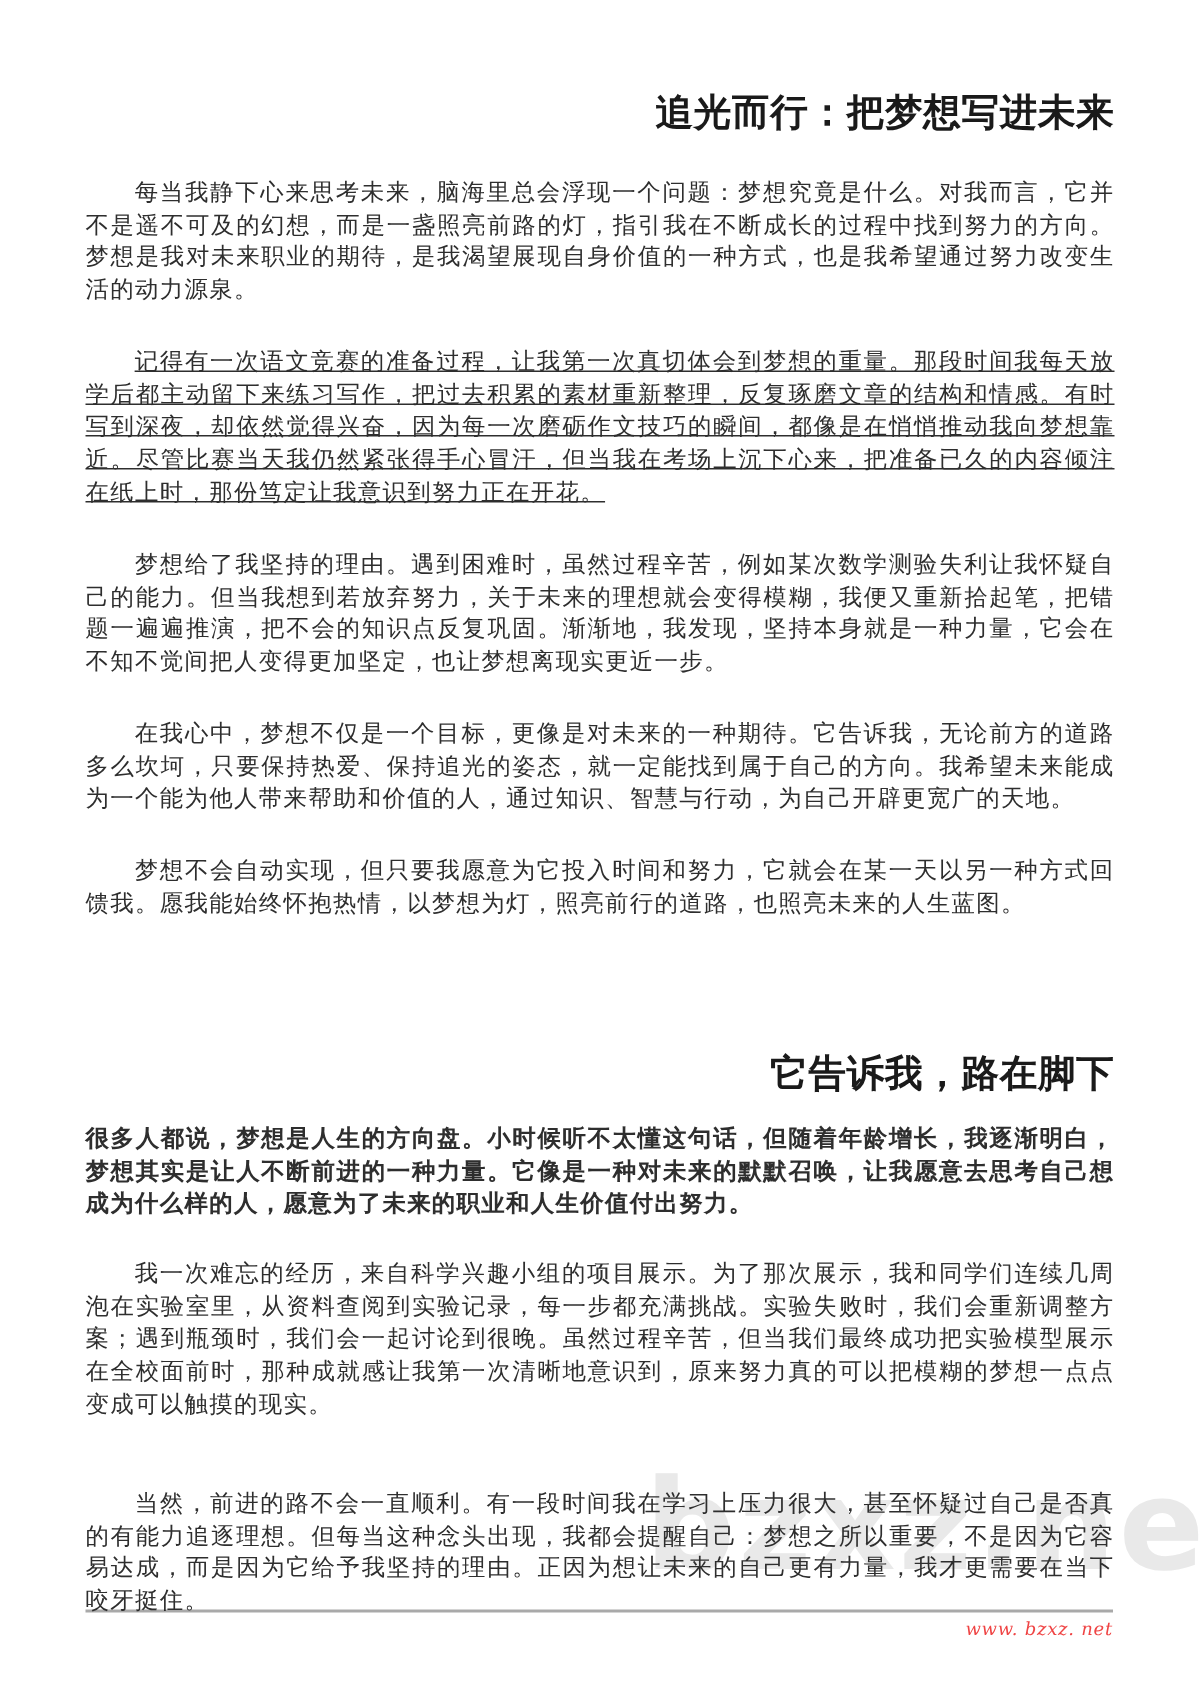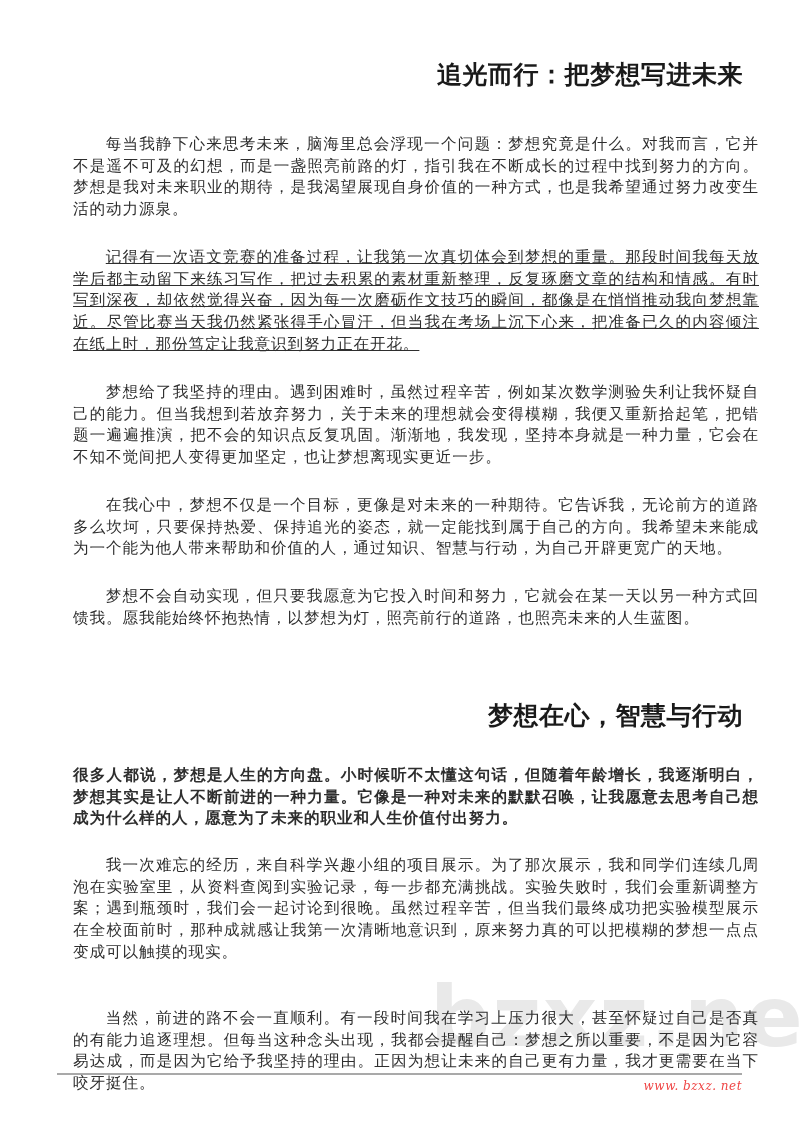--- a/index.html
+++ b/index.html
@@ -32,21 +32,21 @@
     color: #1a1a1a;
     letter-spacing: 0.5px;
     margin: 0;
   }
   .title-1 { top: 58px; }
   .title-2 { top: 699px; }
   .para {
     position: absolute;
     left: 0;
     width: 686px;
-    margin: 16px;
+    margin: 0;
     font-size: 15.6px;
     line-height: 21.7px;
     text-align: justify;
     text-align-last: left;
     letter-spacing: 0.9px;
     color: #2e2e2e;
   }
   .indent { text-indent: 2.1em; }
   .footer-rule {
     position: absolute;
@@ -88,21 +88,21 @@
 <div class="page content">
 
   <h1 class="title title-1">追光而行：把梦想写进未来</h1>
 
   <p class="para indent" style="top:118px;">每当我静下心来思考未来，脑海里总会浮现一个问题：梦想究竟是什么。对我而言，它并不是遥不可及的幻想，而是一盏照亮前路的灯，指引我在不断成长的过程中找到努力的方向。梦想是我对未来职业的期待，是我渴望展现自身价值的一种方式，也是我希望通过努力改变生活的动力源泉。</p>
   <p class="para indent" style="top:231px;text-decoration:underline;">记得有一次语文竞赛的准备过程，让我第一次真切体会到梦想的重量。那段时间我每天放学后都主动留下来练习写作，把过去积累的素材重新整理，反复琢磨文章的结构和情感。有时写到深夜，却依然觉得兴奋，因为每一次磨砺作文技巧的瞬间，都像是在悄悄推动我向梦想靠近。尽管比赛当天我仍然紧张得手心冒汗，但当我在考场上沉下心来，把准备已久的内容倾注在纸上时，那份笃定让我意识到努力正在开花。</p>
   <p class="para indent" style="top:366px;">梦想给了我坚持的理由。遇到困难时，虽然过程辛苦，例如某次数学测验失利让我怀疑自己的能力。但当我想到若放弃努力，关于未来的理想就会变得模糊，我便又重新拾起笔，把错题一遍遍推演，把不会的知识点反复巩固。渐渐地，我发现，坚持本身就是一种力量，它会在不知不觉间把人变得更加坚定，也让梦想离现实更近一步。</p>
   <p class="para indent" style="top:479px;">在我心中，梦想不仅是一个目标，更像是对未来的一种期待。它告诉我，无论前方的道路多么坎坷，只要保持热爱、保持追光的姿态，就一定能找到属于自己的方向。我希望未来能成为一个能为他人带来帮助和价值的人，通过知识、智慧与行动，为自己开辟更宽广的天地。</p>
   <p class="para indent" style="top:570px;">梦想不会自动实现，但只要我愿意为它投入时间和努力，它就会在某一天以另一种方式回馈我。愿我能始终怀抱热情，以梦想为灯，照亮前行的道路，也照亮未来的人生蓝图。</p>
 
-  <h1 class="title title-2">梦想在心，智慧与行动</h1>
+  <h1 class="title title-2">它告诉我，路在脚下</h1>
 
   <p class="para" style="top:748px;font-weight:bold;">很多人都说，梦想是人生的方向盘。小时候听不太懂这句话，但随着年龄增长，我逐渐明白，梦想其实是让人不断前进的一种力量。它像是一种对未来的默默召唤，让我愿意去思考自己想成为什么样的人，愿意为了未来的职业和人生价值付出努力。</p>
   <p class="para indent" style="top:839px;">我一次难忘的经历，来自科学兴趣小组的项目展示。为了那次展示，我和同学们连续几周泡在实验室里，从资料查阅到实验记录，每一步都充满挑战。实验失败时，我们会重新调整方案；遇到瓶颈时，我们会一起讨论到很晚。虽然过程辛苦，但当我们最终成功把实验模型展示在全校面前时，那种成就感让我第一次清晰地意识到，原来努力真的可以把模糊的梦想一点点变成可以触摸的现实。</p>
   <p class="para indent" style="top:992px;">当然，前进的路不会一直顺利。有一段时间我在学习上压力很大，甚至怀疑过自己是否真的有能力追逐理想。但每当这种念头出现，我都会提醒自己：梦想之所以重要，不是因为它容易达成，而是因为它给予我坚持的理由。正因为想让未来的自己更有力量，我才更需要在当下咬牙挺住。</p>
 
 </div>
 
 <div class="footer-rule"></div>
 <div class="footer-text">www. bzxz. net</div>
 

